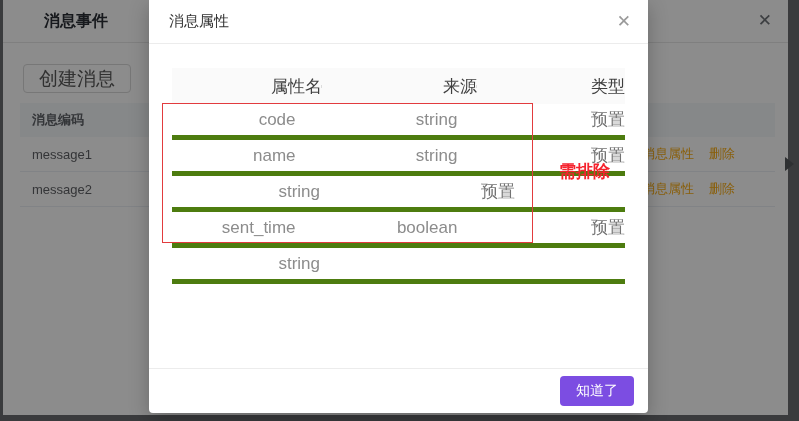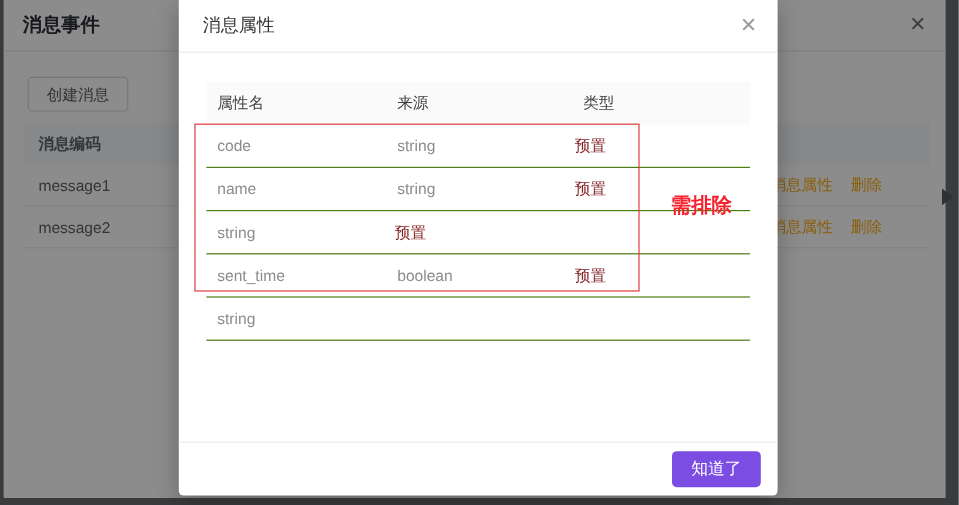--- a/index.html
+++ b/index.html
@@ -5,26 +5,26 @@
   * { margin:0; padding:0; box-sizing:border-box; }
   html,body { width:799px; height:421px; overflow:hidden;
     font-family:"Liberation Sans","DejaVu Sans",sans-serif; }
   .stage { position:relative; width:799px; height:421px; background:#6a6c70; }
 
   
   .page { position:absolute; left:3px; top:0; width:785px; height:415px;
     background:#ffffff; }
   .page-header { position:relative; height:43px; border-bottom:1px solid #e8e8e8;
     display:flex; align-items:center; padding:0 16px; }
-  .page-title { font-size:16px; font-weight:bold; color:#2b2f36; }
+  .page-title { font-size:16px; font-weight:bold; color:#2b2f36;margin-left:25px; }
   .page-close { position:absolute; right:16px; top:12px; font-size:17px;
     color:#6f7378; cursor:pointer; line-height:1; }
   .create-btn { position:absolute; left:20px; top:64px; height:29px;
     padding:0 15px; background:#fff; border:1px solid #d9d9d9; border-radius:4px;
-    font-size:13px; color:#595959; display:flex; align-items:center; cursor:pointer; }
+    font-size:19px; color:#595959; display:flex; align-items:center; cursor:pointer; }
   .bg-table { position:absolute; left:17px; top:103px; width:755px; }
   .bg-thead { height:34px; background:#f5f7fa; display:flex; align-items:center;
     padding:0 12px; font-size:13px; font-weight:bold; color:#5f6368; }
   .bg-row { position:relative; height:35px; display:flex; align-items:center;
     padding:0 12px; border-bottom:1px solid #ebeef5; font-size:13px; color:#606266; }
   .bg-actions { position:absolute; right:40px; top:0; height:100%;
     display:flex; align-items:center; gap:15px; }
   .bg-link { color:#faad14; font-size:13px; cursor:pointer; }
 
   
@@ -38,30 +38,30 @@
   
   .modal { position:absolute; left:149px; top:0; width:499px; height:413px;
     background:#fff; z-index:10; border-radius:0 0 4px 4px;
     box-shadow:0 6px 20px rgba(0,0,0,0.25); }
   .modal-header { position:relative; height:44px; border-bottom:1px solid #ececec;
     display:flex; align-items:center; padding:0 20px; }
   .modal-title { font-size:15px; color:#333; }
   .modal-close { position:absolute; right:17px; top:13px; font-size:17px;
     color:#9a9a9a; cursor:pointer; line-height:1; }
   .modal-body { padding:24px 23px 0; }
-  .m-table { width:453px; font-size:13px; }
+  .m-table { width:453px; font-size:17px;text-align:right; }
   .m-thead { display:flex; height:36px; background:#fafafa; align-items:center; }
   .m-th { position:relative; padding-left:9px; color:#3f3f3f; font-weight:500; }
   .m-th:not(:last-child)::after { content:""; position:absolute; right:0; top:10px;
     bottom:10px; width:1px; background:#dcdcdc; }
-  .m-row { display:flex; height:36px; align-items:center; border-bottom:1px solid #4d7c0f; }
+  .m-row { display:flex; height:36px; align-items:center; border-bottom:5px solid #4d7c0f;gap:40px; }
   .m-td { padding-left:9px; }
   .c1 { width:150px; } .c2 { width:148px; } .c3 { width:155px; }
   .td-name,.td-type { color:#8c8c8c; }
-  .td-src { color:#7f1d1d; }
+  .td-src { color:#737373; }
 
   
   .anno-box { position:absolute; left:13px; top:103px; width:371px; height:140px;
     border:1.5px solid #e23b3e; z-index:20; pointer-events:none; }
   .anno-label { position:absolute; left:410px; top:160px; font-size:17px;
     font-weight:bold; color:#f5222d; z-index:20; }
 
   
   .modal-footer { position:absolute; left:0; bottom:0; width:100%; height:45px;
     border-top:1px solid #ececec; display:flex; align-items:center;

